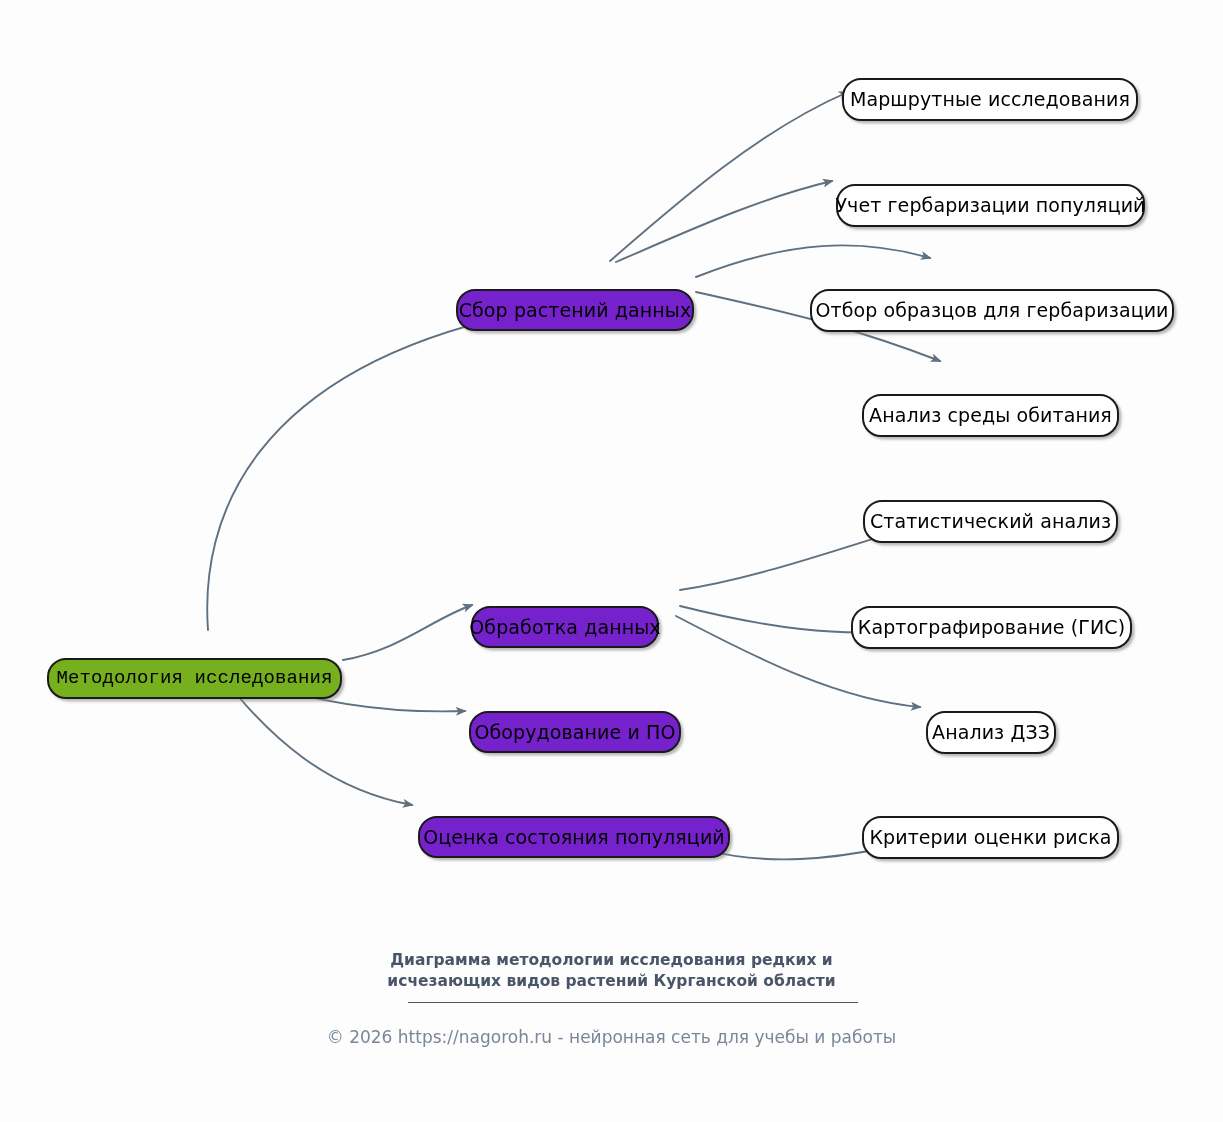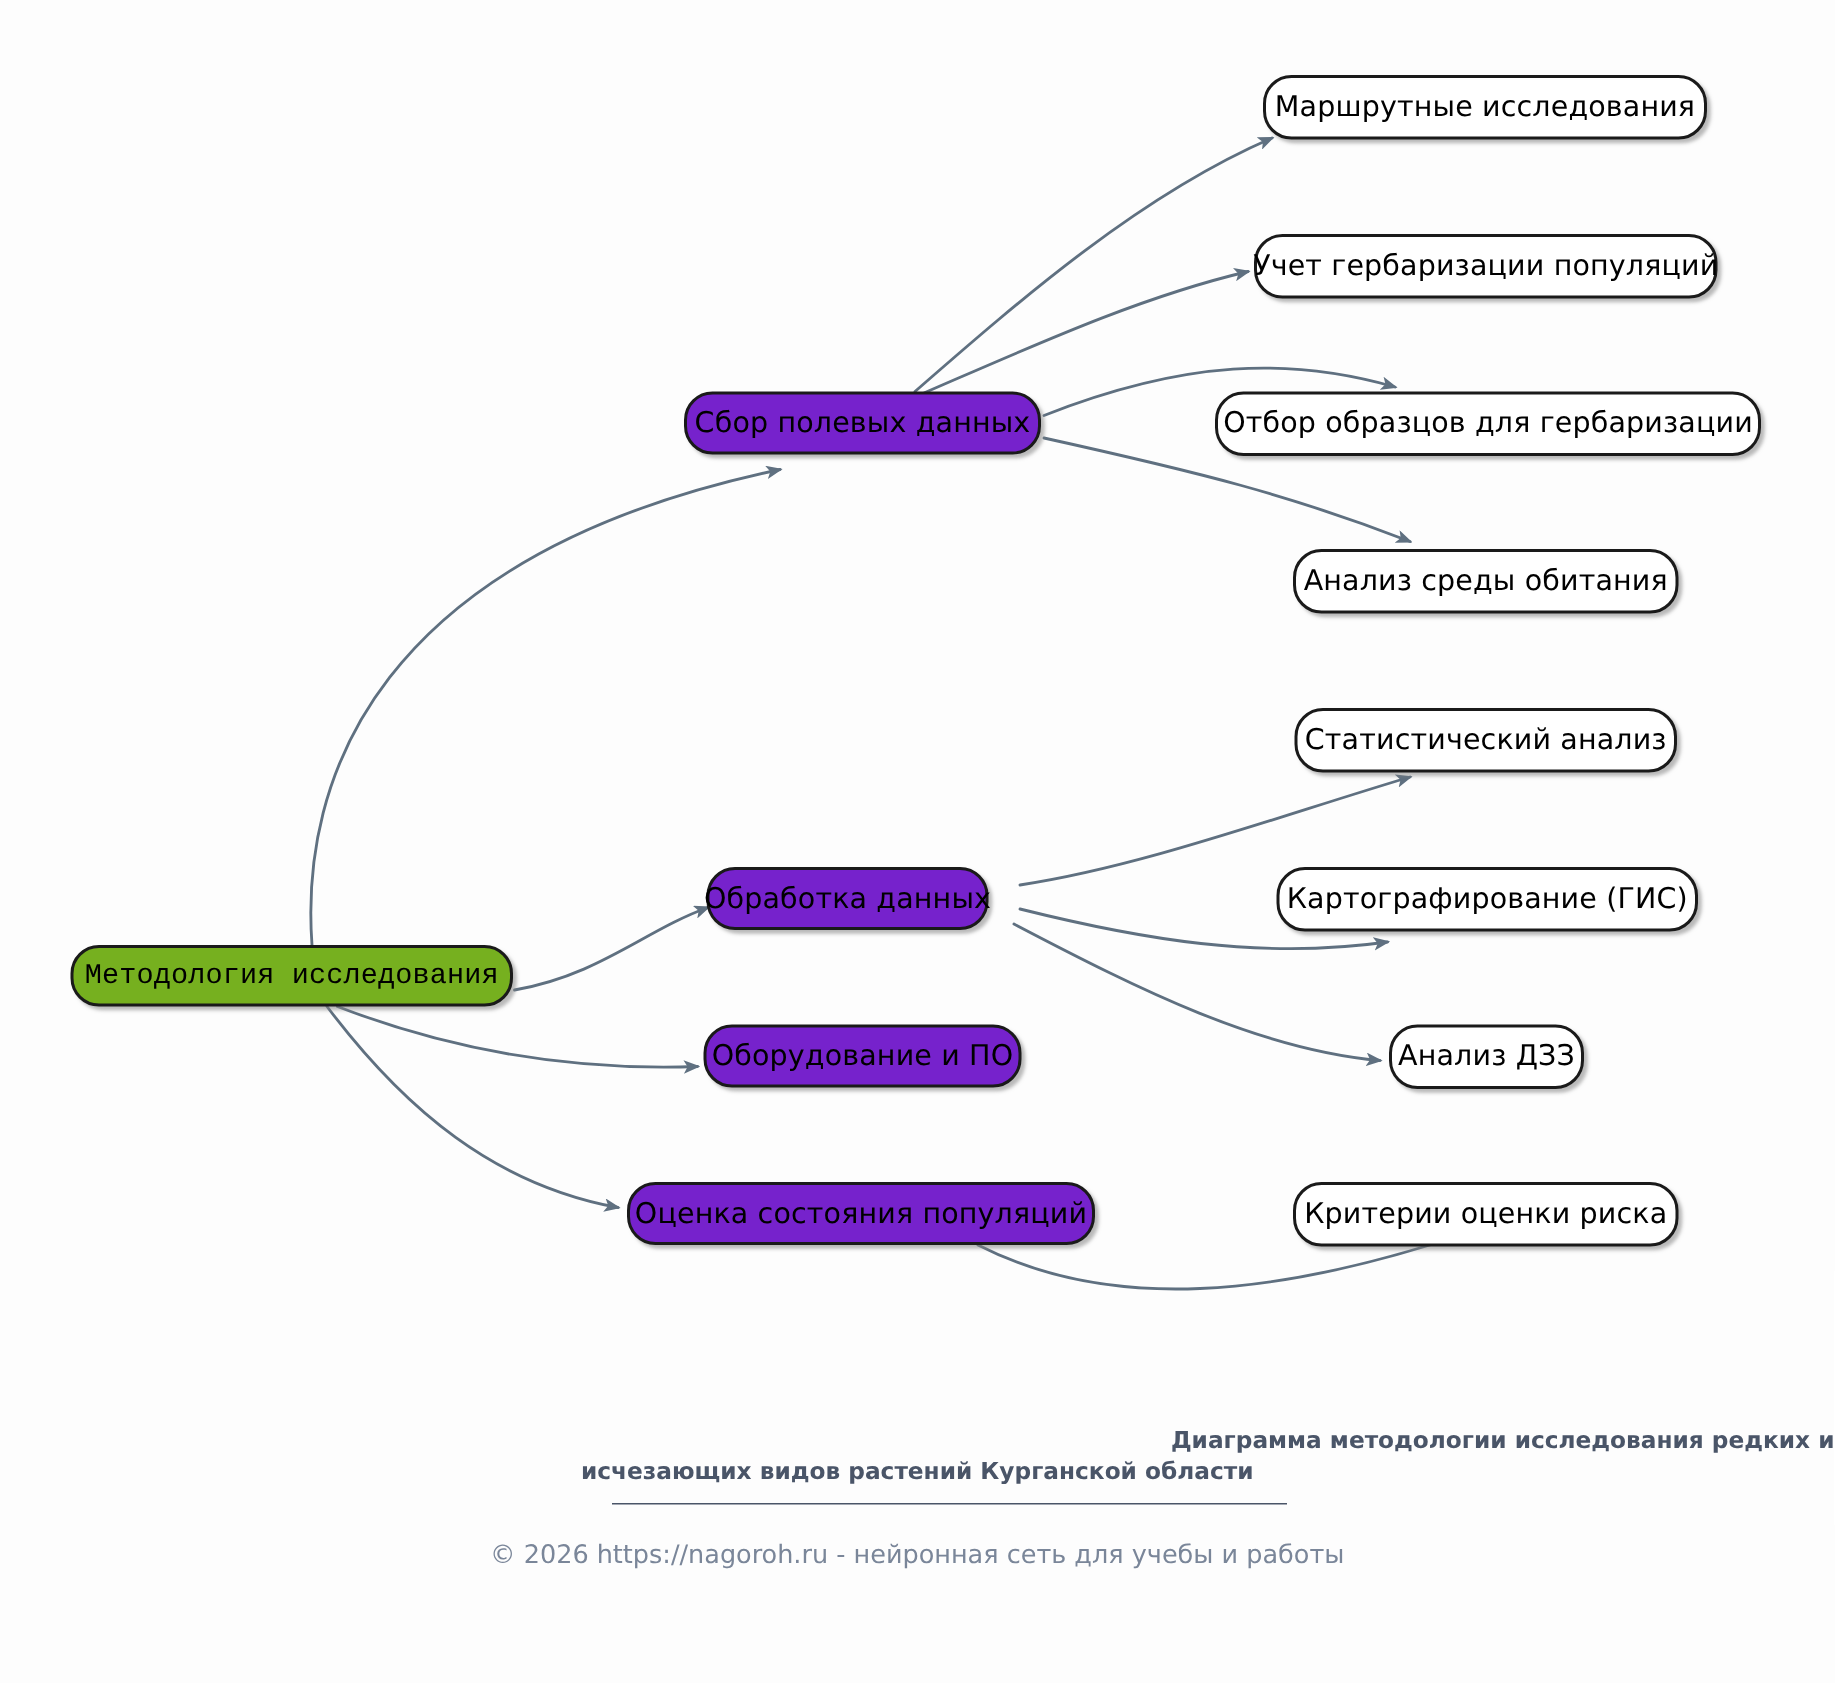--- a/index.html
+++ b/index.html
@@ -31,20 +31,21 @@
     justify-content: center;
     border: 2px solid #1a1a1a;
     border-radius: 19px;
     white-space: nowrap;
     color: #000000;
     font-size: 19px;
     line-height: 1;
     letter-spacing: 0.1px;
     box-shadow: 2.5px 2.5px 2.5px rgba(130,130,130,0.55);
     z-index: 5;
+    margin-top: 28px;
   }
   .node-root {
     background: #76b01f;
     font-family: Liberation Mono, monospace;
   }
   .node-branch {
     background: #7622cc;
   }
   .node-leaf {
     background: #ffffff;
@@ -110,21 +111,21 @@
         <path d="M 676,616 C 760,660 840,700 920,707" marker-end="url(#arrowhead)"></path>
         <path d="M 652,830 C 740,875 850,865 978,822" marker-end="url(#arrowhead)"></path>
       </g>
   </svg>
 
   <div id="nodes-layer">
       <div class="node node-root" style="left: 47px; top: 630px; width: 295px; height: 41px; background: rgb(118, 176, 31); border-color: rgb(26, 26, 26);">
         <span class="node-label">Методология исследования</span>
       </div>
       <div class="node node-branch" style="left: 456px; top: 261px; width: 238px; height: 42px; background: rgb(118, 34, 204); border-color: rgb(26, 26, 26);">
-        <span class="node-label">Сбор полевых данных</span>
+        <span class="node-label">Сбор растений данных</span>
       </div>
       <div class="node node-branch" style="left: 471px; top: 578px; width: 188px; height: 42px; background: rgb(118, 34, 204); border-color: rgb(26, 26, 26);">
         <span class="node-label">Обработка данных</span>
       </div>
       <div class="node node-branch" style="left: 469px; top: 683px; width: 212px; height: 42px; background: rgb(118, 34, 204); border-color: rgb(26, 26, 26);">
         <span class="node-label">Оборудование и ПО</span>
       </div>
       <div class="node node-branch" style="left: 418px; top: 788px; width: 312px; height: 42px; background: rgb(118, 34, 204); border-color: rgb(26, 26, 26);">
         <span class="node-label">Оценка состояния популяций</span>
       </div>
@@ -148,19 +149,19 @@
       </div>
       <div class="node node-leaf" style="left: 926px; top: 683px; width: 130px; height: 43px; background: rgb(255, 255, 255); border-color: rgb(26, 26, 26);">
         <span class="node-label">Анализ ДЗЗ</span>
       </div>
       <div class="node node-leaf" style="left: 862px; top: 788px; width: 257px; height: 43px; background: rgb(255, 255, 255); border-color: rgb(26, 26, 26);">
         <span class="node-label">Критерии оценки риска</span>
       </div>
     </div>
 
   <div id="footer">
-    <div class="caption" style="top:950px;text-align:right;">Диаграмма методологии исследования редких и</div>
+    <div class="caption" style="top:950px;">Диаграмма методологии исследования редких и</div>
     <div class="caption" style="top:971px;">исчезающих видов растений Курганской области</div>
     <div class="divider" style="left:408px; top:1002px; width:450px;"></div>
     <div class="copyright" style="top:1027px;">© 2026 https://nagoroh.ru - нейронная сеть для учебы и работы</div>
   </div>
 
 </div>
 
 </body></html>

